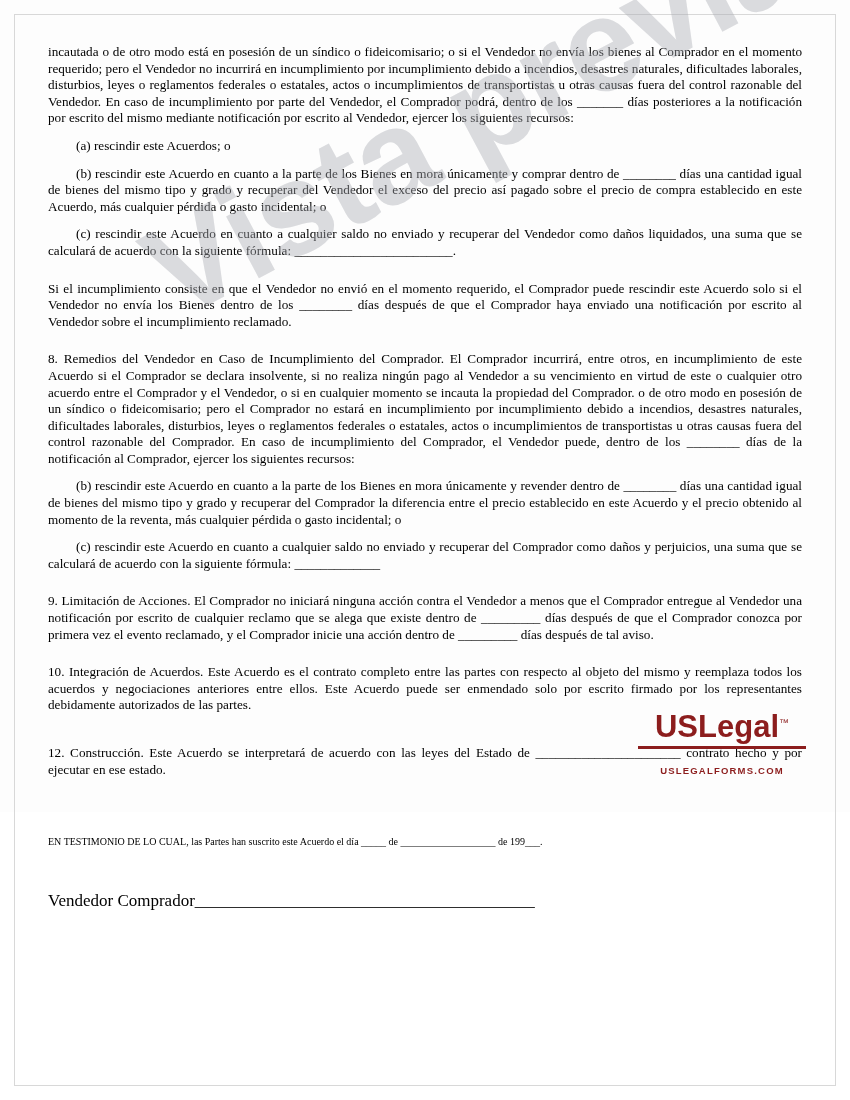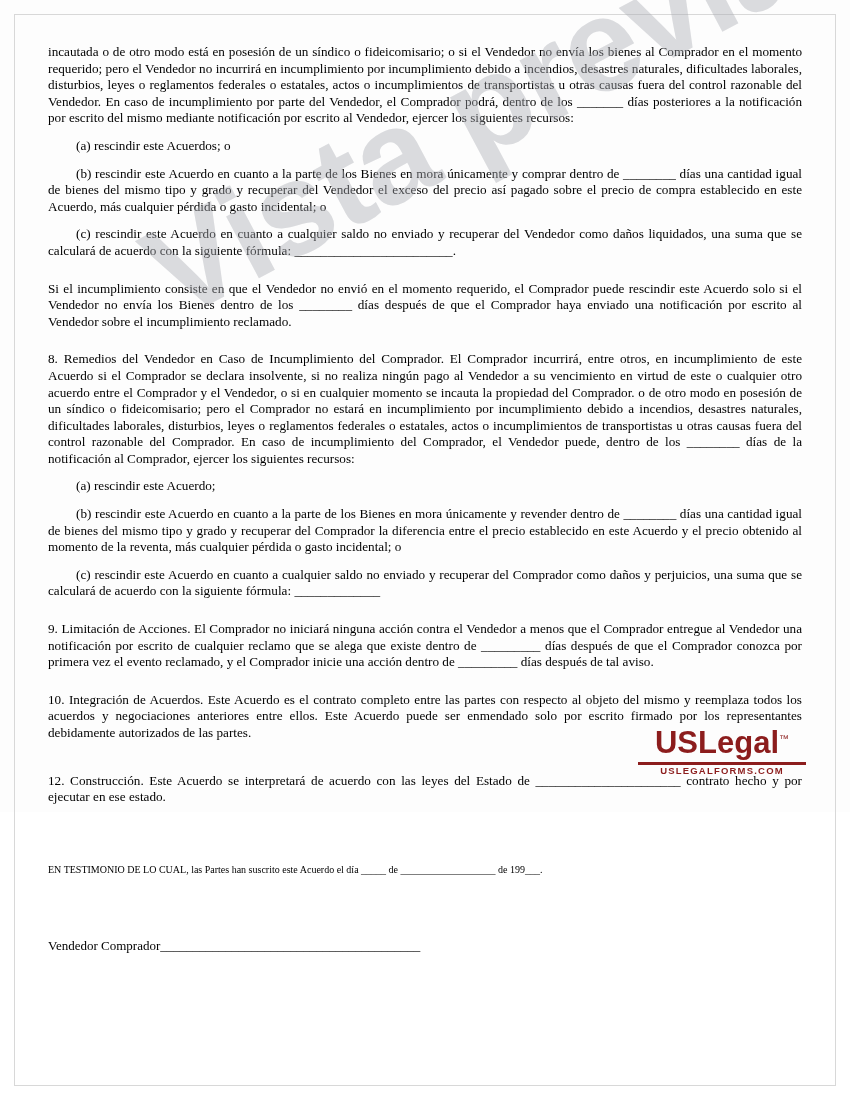--- a/index.html
+++ b/index.html
@@ -53,22 +53,22 @@
   }
   .gap {
     height: 10px;
   }
   .sig-block {
     margin-top: 56px;
     font-size: 10px;
     line-height: 16.6px;
   }
   .sig-line {
-    margin-top: 60px;
-    font-size: 13px;
+    margin-top: 40px;
+    font-size: 17px;
   }
   
   .watermark {
     position: absolute;
     left: 120px;
     top: 215px;
     width: 640px;
     height: 500px;
     pointer-events: none;
     user-select: none;
@@ -114,21 +114,21 @@
     vertical-align: super;
     font-weight: normal;
   }
   .logo-bar {
     margin: 3px 0 0 0;
     height: 3px;
     background: #8c1d1d;
     width: 100%;
   }
   .logo-sub {
-    margin-top: 0;
+    margin-top: 16px;
     font-size: 9.5px;
     color: #8c1d1d;
     letter-spacing: 1.2px;
     font-weight: bold;
   }
 </style>
 </head>
 <body>
 
 <div class="page">
@@ -136,21 +136,20 @@
 
   <div class="content">
     <p>incautada o de otro modo está en posesión de un síndico o fideicomisario; o si el Vendedor no envía los bienes al Comprador en el momento requerido; pero el Vendedor no incurrirá en incumplimiento por incumplimiento debido a incendios, desastres naturales, dificultades laborales, disturbios, leyes o reglamentos federales o estatales, actos o incumplimientos de transportistas u otras causas fuera del control razonable del Vendedor. En caso de incumplimiento por parte del Vendedor, el Comprador podrá, dentro de los _______ días posteriores a la notificación por escrito del mismo mediante notificación por escrito al Vendedor, ejercer los siguientes recursos:</p>
     <p class="indent">(a) rescindir este Acuerdos; o</p>
     <p class="indent">(b) rescindir este Acuerdo en cuanto a la parte de los Bienes en mora únicamente y comprar dentro de ________ días una cantidad igual de bienes del mismo tipo y grado y recuperar del Vendedor el exceso del precio así pagado sobre el precio de compra establecido en este Acuerdo, más cualquier pérdida o gasto incidental; o</p>
     <p class="indent">(c) rescindir este Acuerdo en cuanto a cualquier saldo no enviado y recuperar del Vendedor como daños liquidados, una suma que se calculará de acuerdo con la siguiente fórmula: ________________________.</p>
     <div class="gap"></div>
     <p>Si el incumplimiento consiste en que el Vendedor no envió en el momento requerido, el Comprador puede rescindir este Acuerdo solo si el Vendedor no envía los Bienes dentro de los ________ días después de que el Comprador haya enviado una notificación por escrito al Vendedor sobre el incumplimiento reclamado.</p>
     <div class="gap"></div>
     <p>8. Remedios del Vendedor en Caso de Incumplimiento del Comprador. El Comprador incurrirá, entre otros, en incumplimiento de este Acuerdo si el Comprador se declara insolvente, si no realiza ningún pago al Vendedor a su vencimiento en virtud de este o cualquier otro acuerdo entre el Comprador y el Vendedor, o si en cualquier momento se incauta la propiedad del Comprador. o de otro modo en posesión de un síndico o fideicomisario; pero el Comprador no estará en incumplimiento por incumplimiento debido a incendios, desastres naturales, dificultades laborales, disturbios, leyes o reglamentos federales o estatales, actos o incumplimientos de transportistas u otras causas fuera del control razonable del Comprador. En caso de incumplimiento del Comprador, el Vendedor puede, dentro de los ________ días de la notificación al Comprador, ejercer los siguientes recursos:</p>
-    <p class="indent">(a) rescindir este Acuerdo;</p>
     <p class="indent">(b) rescindir este Acuerdo en cuanto a la parte de los Bienes en mora únicamente y revender dentro de ________ días una cantidad igual de bienes del mismo tipo y grado y recuperar del Comprador la diferencia entre el precio establecido en este Acuerdo y el precio obtenido al momento de la reventa, más cualquier pérdida o gasto incidental; o</p>
     <p class="indent">(c) rescindir este Acuerdo en cuanto a cualquier saldo no enviado y recuperar del Comprador como daños y perjuicios, una suma que se calculará de acuerdo con la siguiente fórmula: _____________</p>
     <div class="gap"></div>
     <p>9. Limitación de Acciones. El Comprador no iniciará ninguna acción contra el Vendedor a menos que el Comprador entregue al Vendedor una notificación por escrito de cualquier reclamo que se alega que existe dentro de _________ días después de que el Comprador conozca por primera vez el evento reclamado, y el Comprador inicie una acción dentro de _________ días después de tal aviso.</p>
     <div class="gap"></div>
     <p>10. Integración de Acuerdos. Este Acuerdo es el contrato completo entre las partes con respecto al objeto del mismo y reemplaza todos los acuerdos y negociaciones anteriores entre ellos. Este Acuerdo puede ser enmendado solo por escrito firmado por los representantes debidamente autorizados de las partes.</p>
     <div class="gap"></div>
     <div class="gap"></div>
     <p>12. Construcción. Este Acuerdo se interpretará de acuerdo con las leyes del Estado de ______________________ contrato hecho y por ejecutar en ese estado.</p>
 

